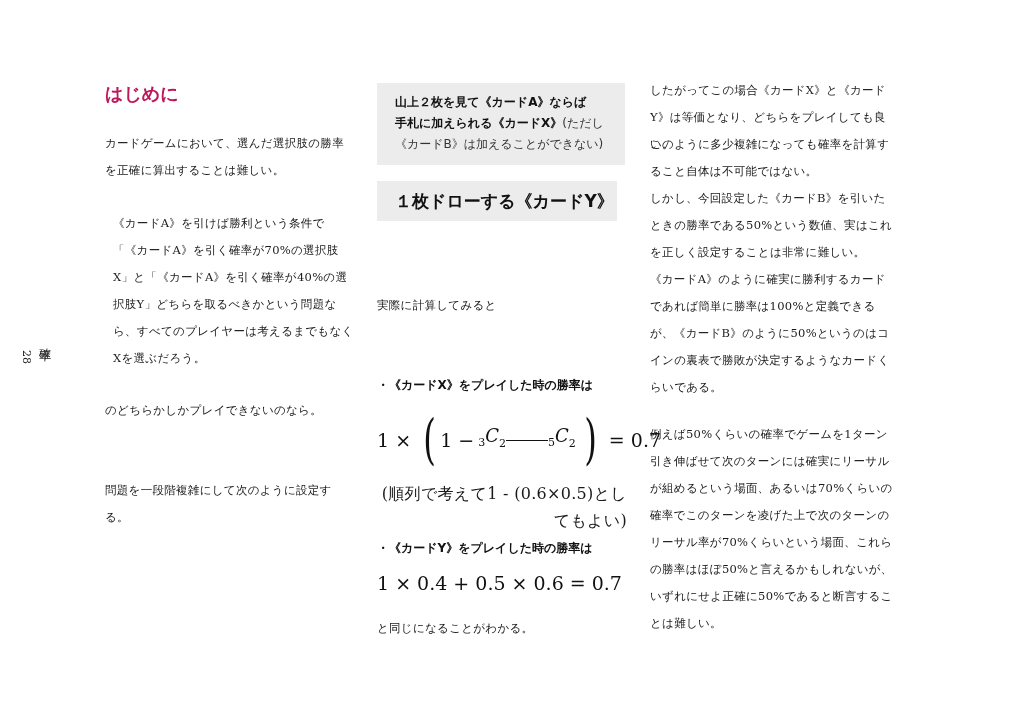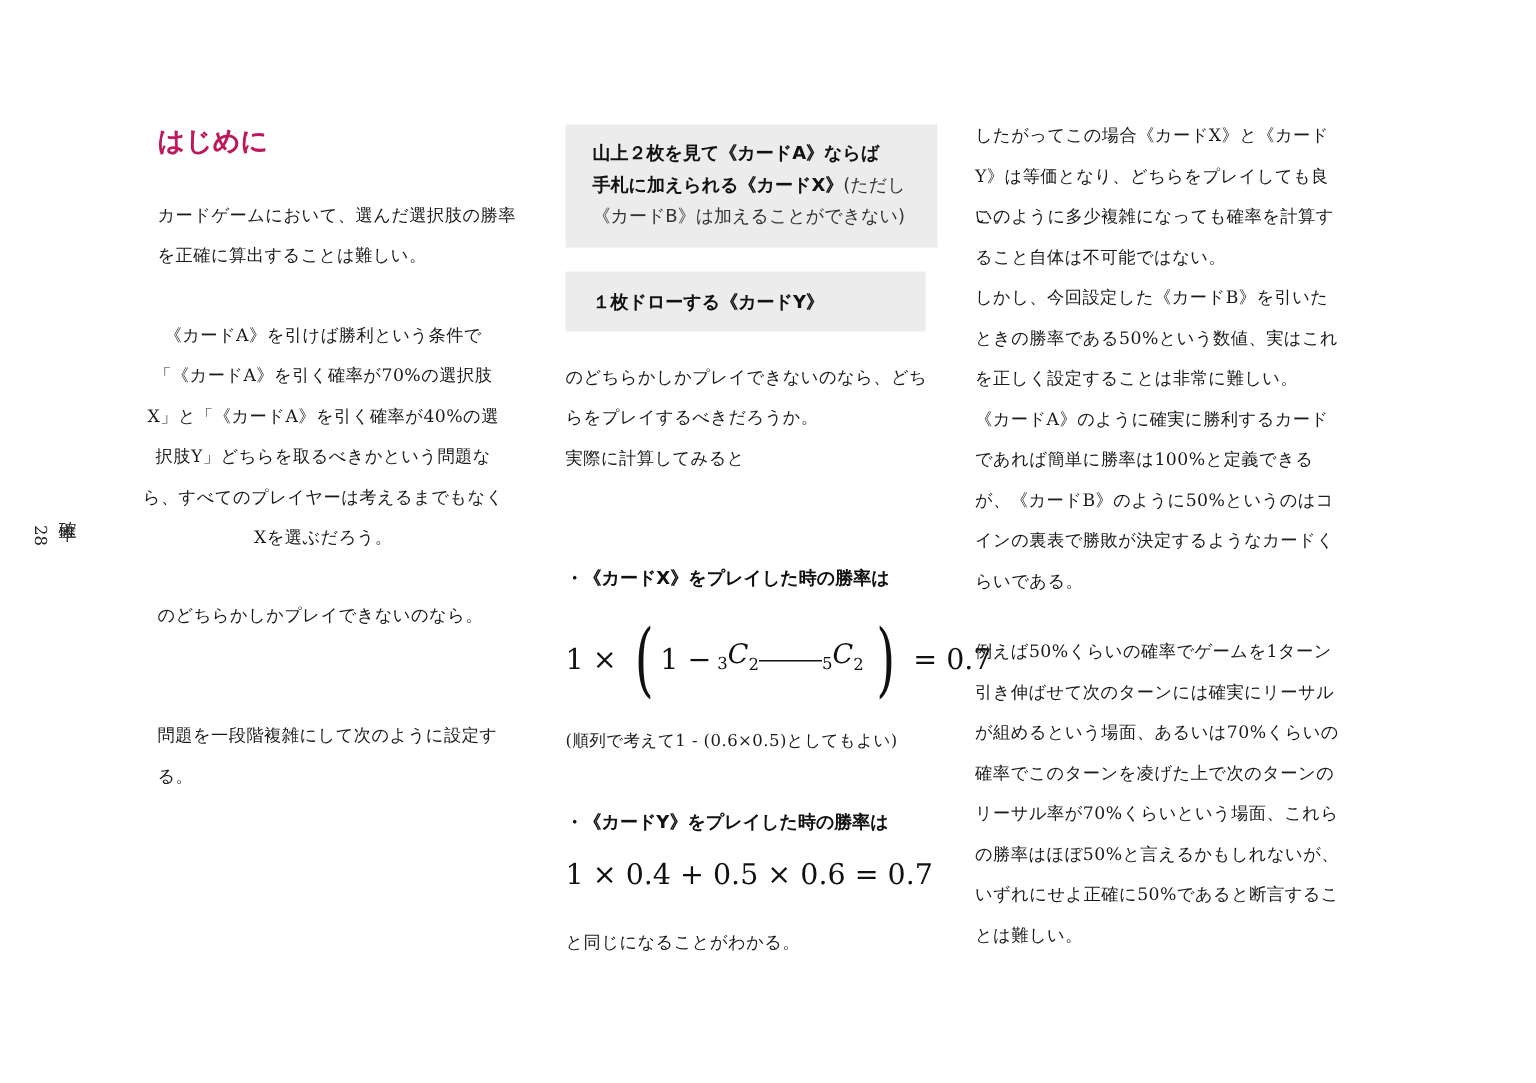--- a/index.html
+++ b/index.html
@@ -32,21 +32,21 @@
   .box {
     position: absolute; background: #ececec;
     font-family: "DejaVu Sans", "Liberation Sans", sans-serif;
     color: #111;
   }
   .box1 { left: 377px; top: 83px; width: 248px; height: 82px; padding: 0; text-decoration: underline; }
   .box1 .inner { position: absolute; left: 18px; top: 9px; width: 215px; font-size: 12px; line-height: 21px; }
   .box1 .strong { font-weight: bold; }
   .box1 .light { font-weight: normal; color: #333; }
   .box2 { left: 377px; top: 181px; width: 240px; height: 40px; }
-  .box2 .inner { position: absolute; left: 18px; top: 10px; font-size: 12px; font-weight: bold; line-height: 20px; }
+  .box2 .inner { position: absolute; left: 18px; top: 10px; font-size: 17px; font-weight: bold; line-height: 20px; }
 
   .sans-bold {
     position: absolute;
     font-family: "DejaVu Sans", "Liberation Sans", sans-serif;
     font-weight: bold; font-size: 12px; color: #111;
   }
 
   .math {
     position: absolute;
     font-family: "DejaVu Serif", "Liberation Serif", serif;
@@ -65,57 +65,56 @@
 <body>
 
 <div class="page">
 
   <div class="side-title">確率</div>
   <div class="side-page">28</div>
 
   <div class="heading">はじめに</div>
 
   <p class="para" style="left:105px; top:130px; width:245px;">カードゲームにおいて、選んだ選択肢の勝率を正確に算出することは難しい。</p>
-  <p class="para" style="left:93px; top:210px; width:245px;text-align:center;">《カードA》を引けば勝利という条件で「《カードA》を引く確率が70%の選択肢X」と「《カードA》を引く確率が40%の選択肢Y」どちらを取るべきかという問題なら、すべてのプレイヤーは考えるまでもなくXを選ぶだろう。</p>
+  <p class="para" style="left:113px; top:210px; width:245px;">《カードA》を引けば勝利という条件で「《カードA》を引く確率が70%の選択肢X」と「《カードA》を引く確率が40%の選択肢Y」どちらを取るべきかという問題なら、すべてのプレイヤーは考えるまでもなくXを選ぶだろう。</p>
   <p class="para" style="left:105px; top:397px; width:245px;">のどちらかしかプレイできないのなら。</p>
   <p class="para" style="left:105px; top:453px; width:245px;margin-top:24px;">問題を一段階複雑にして次のように設定する。</p>
 
   <div class="box box1">
     <div class="inner">
       <div class="strong">山上２枚を見て《カードA》ならば</div>
       <div><span class="strong">手札に加えられる《カードX》</span><span class="light">(ただし</span></div>
       <div class="light">《カードB》は加えることができない)</div>
     </div>
   </div>
 
   <div class="box box2">
     <div class="inner">１枚ドローする《カードY》</div>
   </div>
 
-  <p class="para" style="left:377px; top:238px; width:245px;">のどちらかしかプレイできないのなら、どちらをプレイするべきだろうか。</p>
   <p class="para" style="left:377px; top:292px; width:245px;">実際に計算してみると</p>
 
   <div class="sans-bold" style="left:377px; top:377px;">・《カードX》をプレイした時の勝率は</div>
 
   <div class="math" style="left:377px; top:410px; height:60px;">
     <span>1 ×</span>
     <span class="sp"></span>
     <span class="paren">(</span>
     <span>1 −</span>
     <span class="frac">
       <span class="num"><span class="pre">3</span><i>C</i><sub>2</sub></span>
       <span class="bar"></span>
       <span class="den"><span class="pre">5</span><i>C</i><sub>2</sub></span>
     </span>
     <span class="paren">)</span>
     <span class="sp"></span>
     <span>= 0.7</span>
   </div>
 
-  <div class="para" style="left:377px; top:480px; width:250px; font-size:11px;">(順列で考えて1 - (0.6×0.5)としてもよい)</div>
+  <div class="para" style="left:377px; top:480px; width:250px; font-size:16px;text-align:right;">(順列で考えて1 - (0.6×0.5)としてもよい)</div>
 
   <div class="sans-bold" style="left:377px; top:540px;">・《カードY》をプレイした時の勝率は</div>
 
   <div class="math" style="left:377px; top:568px; height:30px;">1 × 0.4 + 0.5 × 0.6 = 0.7</div>
 
   <p class="para" style="left:650px; top:77px; width:245px;">したがってこの場合《カードX》と《カードY》は等価となり、どちらをプレイしても良い。</p>
 
   <p class="para" style="left:377px; top:615px; width:245px;">と同じになることがわかる。</p>
   <p class="para" style="left:650px; top:131px; width:245px;">このように多少複雑になっても確率を計算すること自体は不可能ではない。</p>
   <p class="para" style="left:650px; top:185px; width:245px;">しかし、今回設定した《カードB》を引いたときの勝率である50%という数値、実はこれを正しく設定することは非常に難しい。</p>

